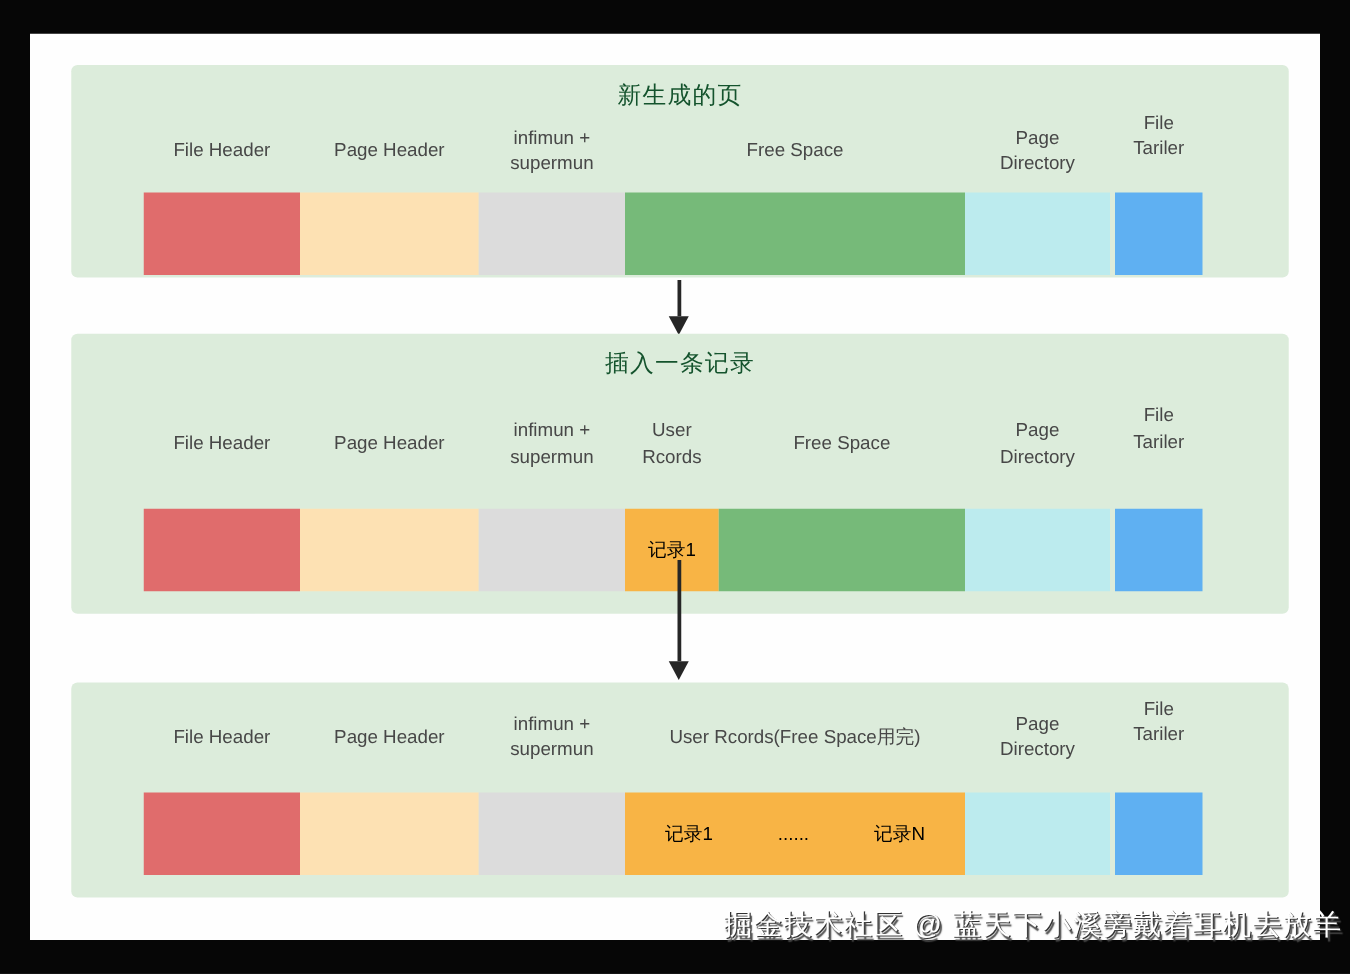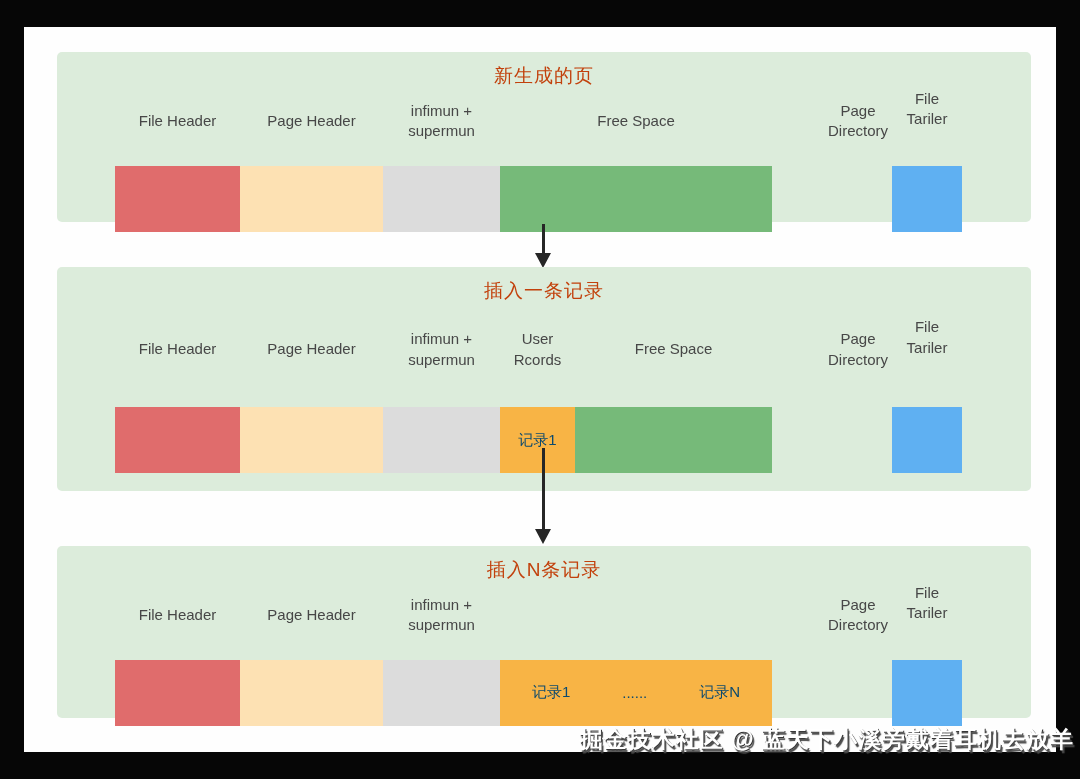--- a/index.html
+++ b/index.html
@@ -17,69 +17,69 @@
     position:absolute;left:33px;width:974px;
     background:#dcecdb;border-radius:5px;
     display:flex;flex-direction:column;box-sizing:border-box;
     padding-bottom:18px;
   }
   .panel-1{top:25px;height:170px;}
   .panel-2{top:240px;height:224px;}
   .panel-3{top:519px;height:172px;}
   .panel-title{
     margin-top:11px;text-align:center;
-    font-size:19px;color:#c2410c;letter-spacing:1px;
+    font-size:19px;color:#14532d;letter-spacing:1px;
   }
   .segs{display:flex;flex:1;margin-left:58px;align-items:stretch;}
   .seg{display:flex;flex-direction:column;justify-content:flex-end;}
   .seg .lbl{
     flex:1;display:flex;align-items:center;justify-content:center;
     text-align:center;font-size:15px;color:#474747;
     white-space:pre-line;line-height:1.35;
   }
   .seg .blk{
     height:66px;box-sizing:border-box;
     display:flex;align-items:center;justify-content:center;
-    font-size:15px;color:#0c4a6e;margin-top:12px;
+    font-size:15px;color:#000000;
   }
   .blk.spread{justify-content:space-between;padding:0 32px;}
   .c-red{background:#e06c6c;}
   .c-cream{background:#fde1b3;}
   .c-gray{background:#dcdcdc;}
   .c-green{background:#76ba79;}
   .c-cyan{background:#bcebee;}
   .c-blue{background:#5fb0f2;}
   .c-orange{background:#f8b445;}
   .gap-before{margin-left:4px;gap:24px;}
   
   .w-fh{width:125px;}
   .w-ph{width:143px;}
   .w-inf{width:117px;justify-content:center;}
   .w-free-lg{width:272px;}
   .w-ur-sm{width:75px;}
   .w-free-md{width:197px;}
   .w-ur-lg{width:272px;}
-  .w-pd{width:116px;align-items:flex-end;}
+  .w-pd{width:116px;}
   .w-ft{width:70px;}
   
   .arrow{position:absolute;width:16px;display:flex;flex-direction:column;align-items:center;}
   .arrow-1{left:511px;top:197px;}
   .arrow-2{left:511px;top:421px;}
   .arrow .shaft{width:3px;background:#262626;}
   .arrow-1 .shaft{height:29px;}
   .arrow-2 .shaft{height:81px;}
   .arrow .head{
     width:0;height:0;
     border-left:8px solid transparent;
     border-right:8px solid transparent;
     border-top:15px solid #262626;
   }
   .watermark{
     position:absolute;right:6px;top:724px;
-    font-size:23px;font-weight:bold;color:#ffffff;
+    font-size:23px;font-weight:normal;color:#ffffff;
     letter-spacing:1px;white-space:nowrap;
     text-shadow:2px 3px 1px #4a4a4a,1px 1px 0 #333333;
     z-index:10;
   }
 </style>
 </head>
 <body>
 
 <div class="frame">
   <div class="content">
@@ -161,36 +161,36 @@
         </div>
       </div>
     </div>
 
     <div class="arrow arrow-2">
       <div class="shaft"></div>
       <div class="head"></div>
     </div>
 
     <div class="panel panel-3">
-      <div class="panel-title">插入N条记录</div>
       <div class="segs">
         <div class="seg w-fh">
           <div class="lbl">File Header</div>
           <div class="blk c-red"></div>
         </div>
         <div class="seg w-ph">
           <div class="lbl">Page Header</div>
           <div class="blk c-cream"></div>
         </div>
         <div class="seg w-inf">
           <div class="lbl">infimun +
 supermun</div>
           <div class="blk c-gray"></div>
         </div>
         <div class="seg w-ur-lg">
+          <div class="lbl">User Rcords(Free Space用完)</div>
           <div class="blk c-orange spread">
             <span>记录1</span>
             <span>......</span>
             <span>记录N</span>
           </div>
         </div>
         <div class="seg w-pd">
           <div class="lbl">Page
 Directory</div>
           <div class="blk c-cyan"></div>

